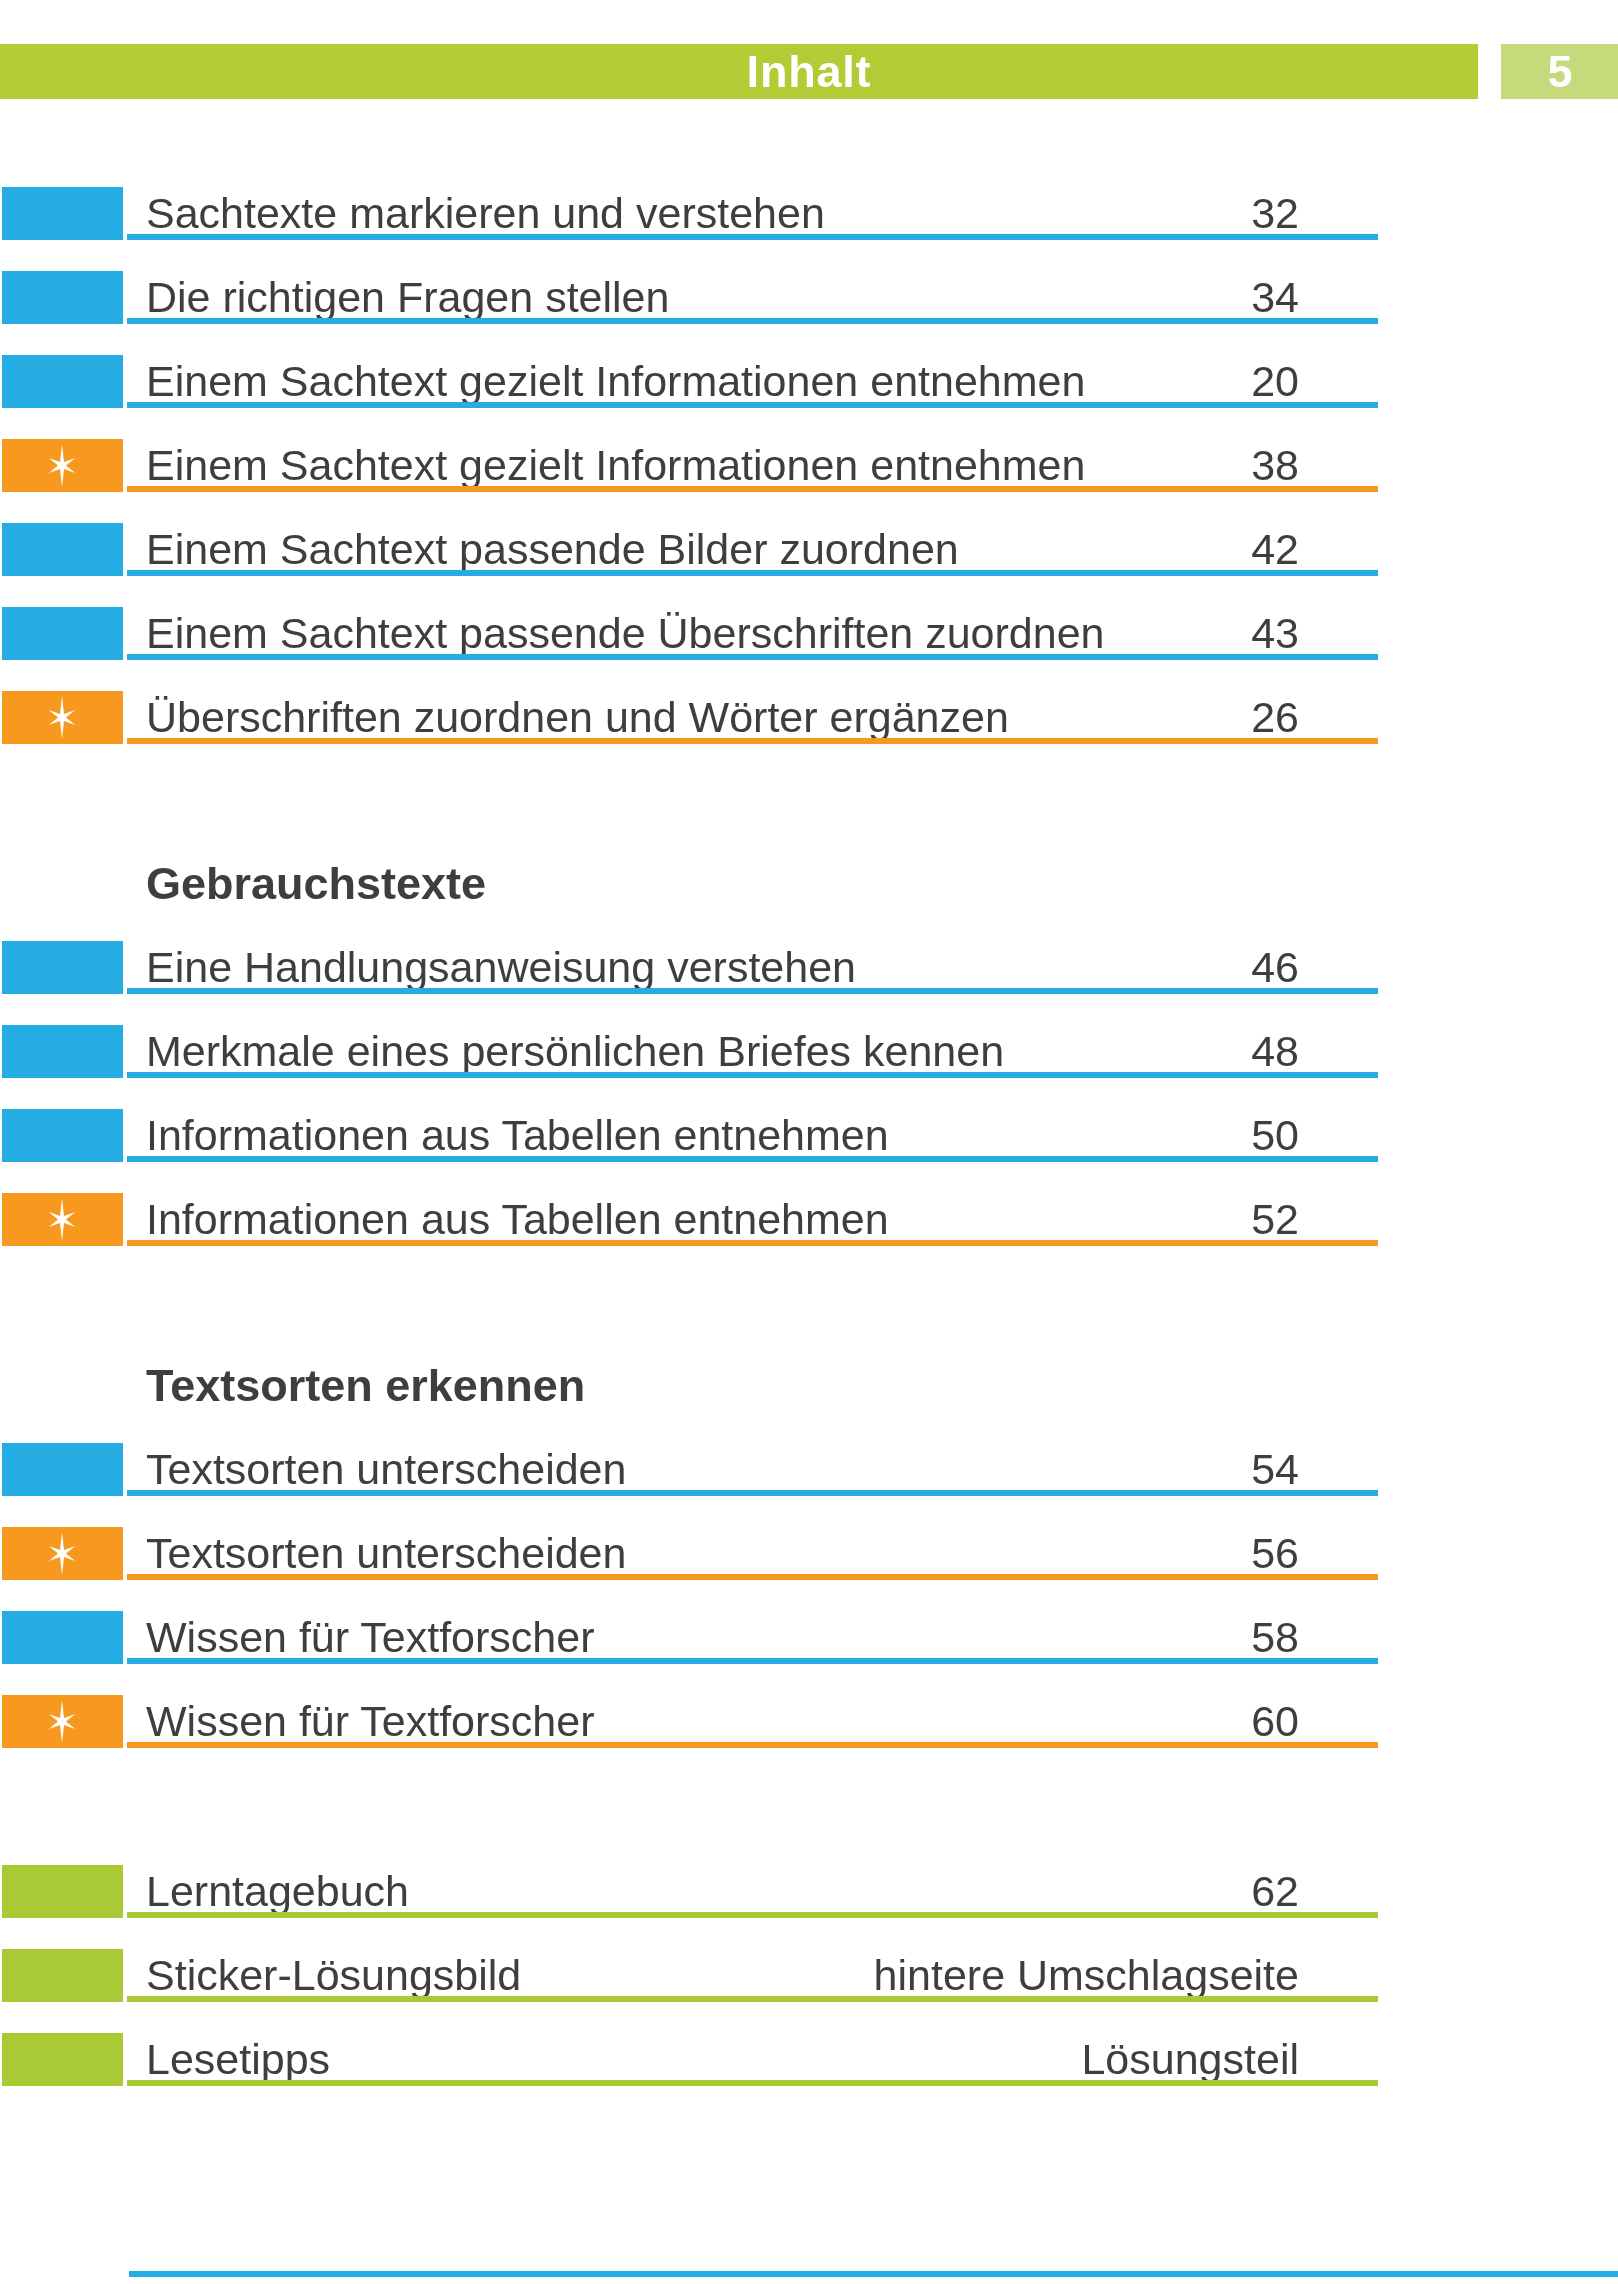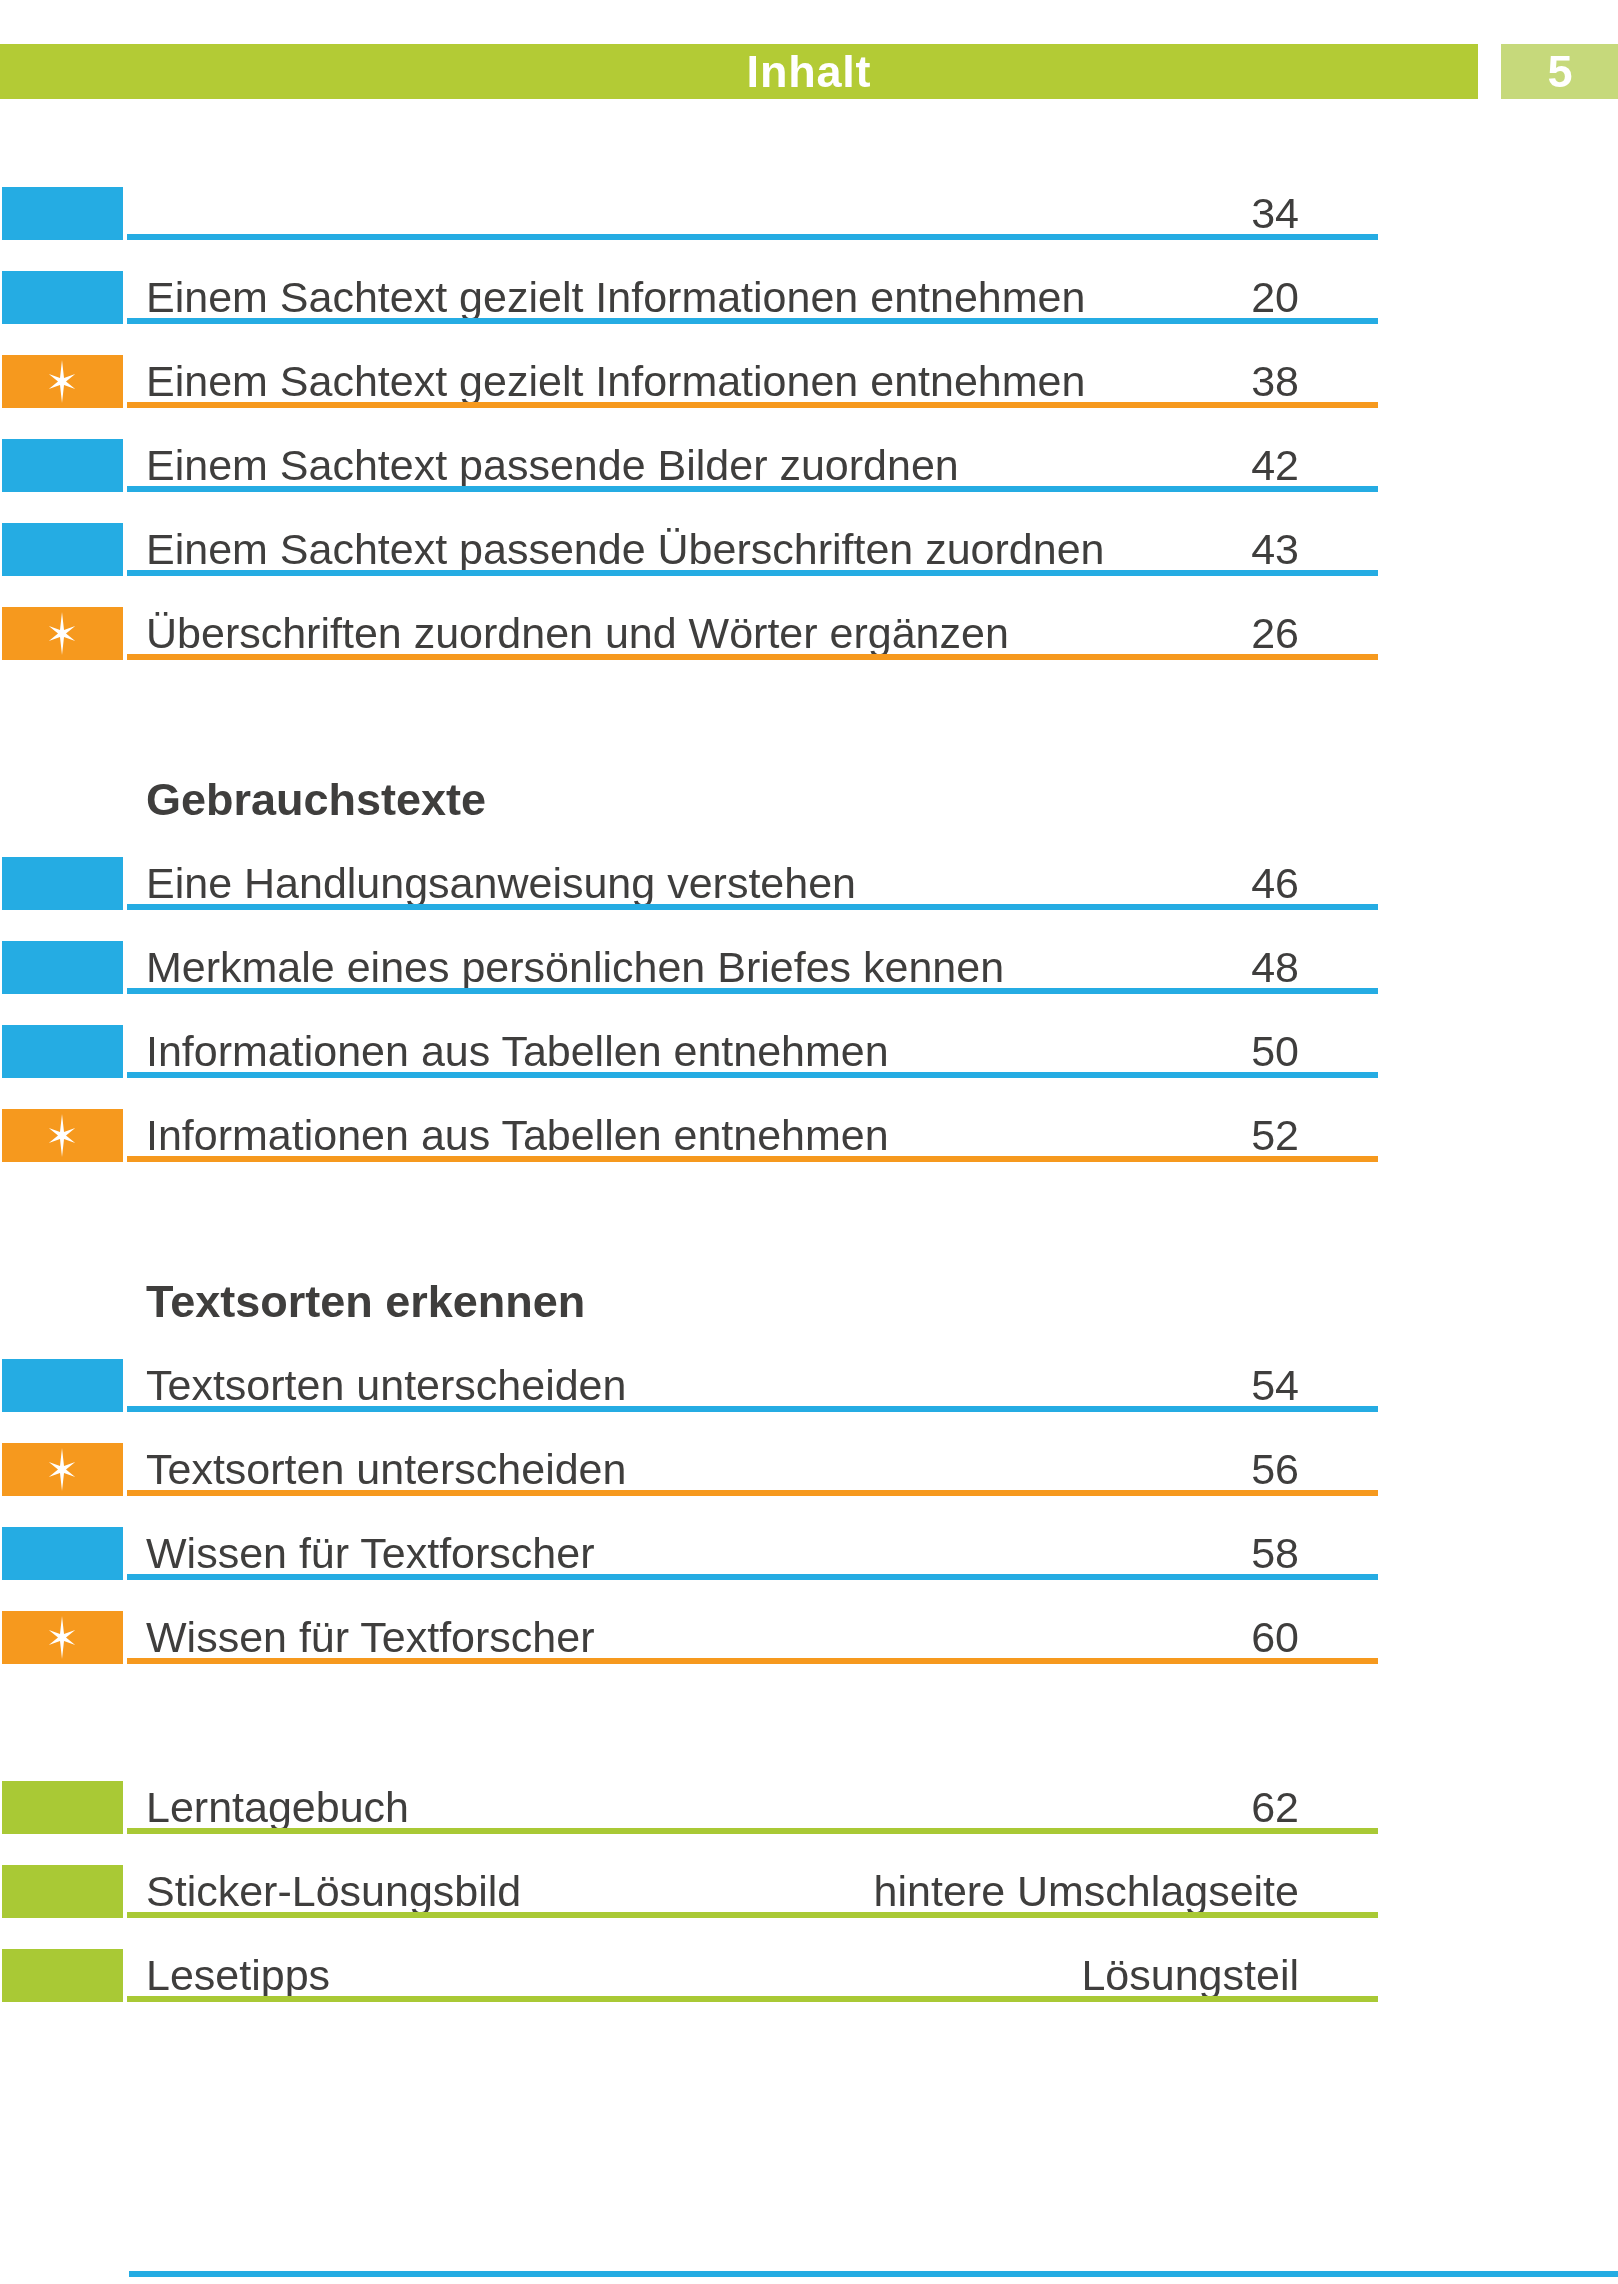--- a/index.html
+++ b/index.html
@@ -81,20 +81,27 @@
 
 <div class="page" style="--blue: #25ace3; --orange: #f6991e; --green: #a9c935; --header-green: #b3cb35; --badge-green: #c6d97b; --text: #3f3e3d;">
 
   <div class="header-bar"></div>
   <div class="header-title">Inhalt</div>
   <div class="page-badge">5</div>
 
   <div class="toc" id="toc">
       <div class="toc-row blue">
     <div class="toc-marker blue"></div>
+    <div class="toc-title">Sachtexte markieren und verstehen</div>
+    <div class="toc-page">32</div>
+    <div class="toc-underline"></div>
+  </div>
+      <div class="toc-row blue">
+    <div class="toc-marker blue"></div>
+    <div class="toc-title">Die richtigen Fragen stellen</div>
     <div class="toc-page">34</div>
     <div class="toc-underline"></div>
   </div>
       <div class="toc-row blue">
     <div class="toc-marker blue"></div>
     <div class="toc-title">Einem Sachtext gezielt Informationen entnehmen</div>
     <div class="toc-page">20</div>
     <div class="toc-underline"></div>
   </div>
       <div class="toc-row orange">

